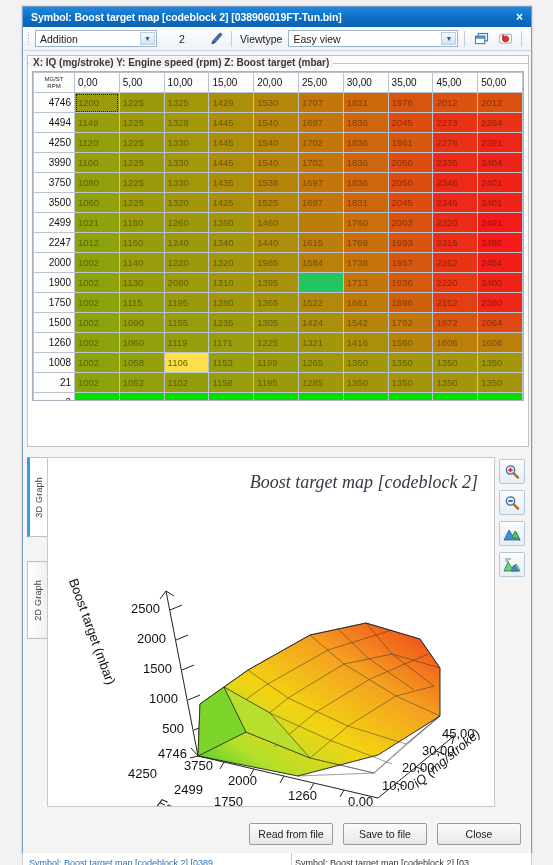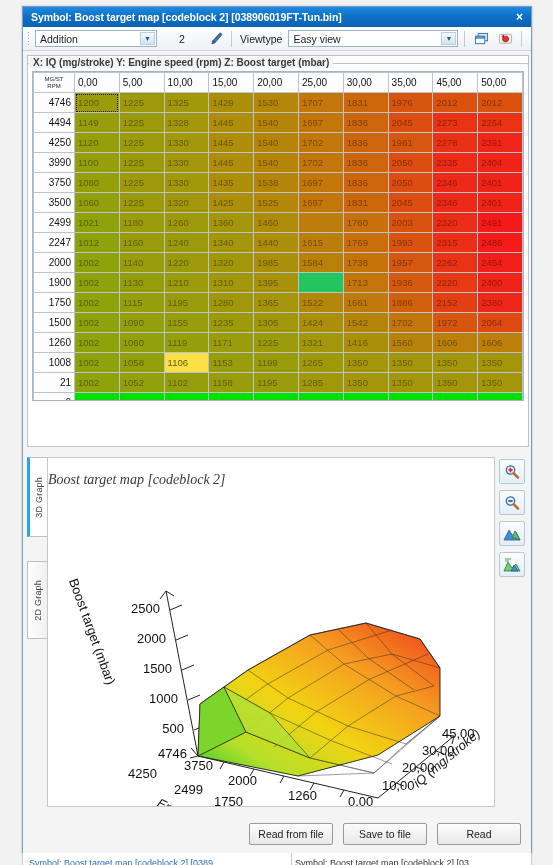--- a/index.html
+++ b/index.html
@@ -217,25 +217,25 @@
   .plot {
     position: absolute;
     left: 20px; top: 4px;
     width: 448px; height: 350px;
     background: #ffffff;
     border: 1px solid #c8c8c8;
     overflow: hidden;
   }
   .plot-title {
     position: absolute;
-    left: 0; right: 1px; top: 14px;
-    text-align: left;
+    left: 0; right: 16px; top: 14px;
+    text-align: right;
     font-family: "Liberation Serif", serif;
     font-style: italic;
-    font-size: 14px;
+    font-size: 18px;
     color: #333a44;
   }
 
   .side-tools {
     position: absolute;
     right: 2px; top: 6px;
     width: 30px;
     display: flex; flex-direction: column; gap: 6px;
     align-items: center;
   }
@@ -482,21 +482,21 @@
               <td class="cell" style="background: rgb(185, 129, 10); color: rgb(115, 80, 6);">1584</td>
               <td class="cell" style="background: rgb(198, 115, 10); color: rgb(123, 71, 6);">1738</td>
               <td class="cell" style="background: rgb(214, 87, 15); color: rgb(133, 54, 9);">1957</td>
               <td class="cell" style="background: rgb(232, 52, 21); color: rgb(144, 32, 13);">2262</td>
               <td class="cell" style="background: rgb(242, 30, 25); color: rgb(150, 19, 16);">2454</td>
             </tr>
             <tr>
               <td class="rowhdr">1900</td>
               <td class="cell" style="background: rgb(142, 162, 11); color: rgb(88, 100, 7);">1002</td>
               <td class="cell" style="background: rgb(150, 157, 11); color: rgb(93, 97, 7);">1130</td>
-              <td class="cell" style="background: rgb(155, 155, 11); color: rgb(96, 96, 7);">1210</td>
+              <td class="cell" style="background: rgb(155, 155, 11); color: rgb(96, 96, 7);">2080</td>
               <td class="cell" style="background: rgb(162, 151, 10); color: rgb(100, 94, 6);">1310</td>
               <td class="cell" style="background: rgb(168, 146, 10); color: rgb(104, 91, 6);">1395</td>
               <td class="cell" style="background: #22c55e; color: rgb(113, 81, 6); padding-left: 48px;">1563</td>
               <td class="cell" style="background: rgb(196, 118, 10); color: rgb(122, 73, 6);">1713</td>
               <td class="cell" style="background: rgb(213, 90, 14); color: rgb(132, 56, 9);">1936</td>
               <td class="cell" style="background: rgb(230, 57, 20); color: rgb(143, 35, 12);">2220</td>
               <td class="cell" style="background: rgb(239, 36, 24); color: rgb(148, 22, 15);">2400</td>
             </tr>
             <tr>
               <td class="rowhdr">1750</td>
@@ -717,21 +717,21 @@
             <path d="M8 15 L11 9 L15 15 Z" fill="#3f8fd6" stroke="#2d5f92" stroke-width=".8"></path>
             <path d="M2 3 L8 3 M2 5 L6 5" stroke="#4f9f5a" stroke-width="1.2"></path>
           </svg>
         </div>
       </div>
     </div>
 
     <div class="btnbar">
       <div class="btn">Read from file</div>
       <div class="btn">Save to file</div>
-      <div class="btn">Read</div>
+      <div class="btn">Close</div>
     </div>
 
   </div>
 
   <div class="peek">
     <div class="peek-div"></div>
     <div class="pk a">Symbol: Boost target map [codeblock 2] [0389...</div>
     <div class="pk b">Symbol: Boost target map [codeblock 2] [03...</div>
   </div>
 

